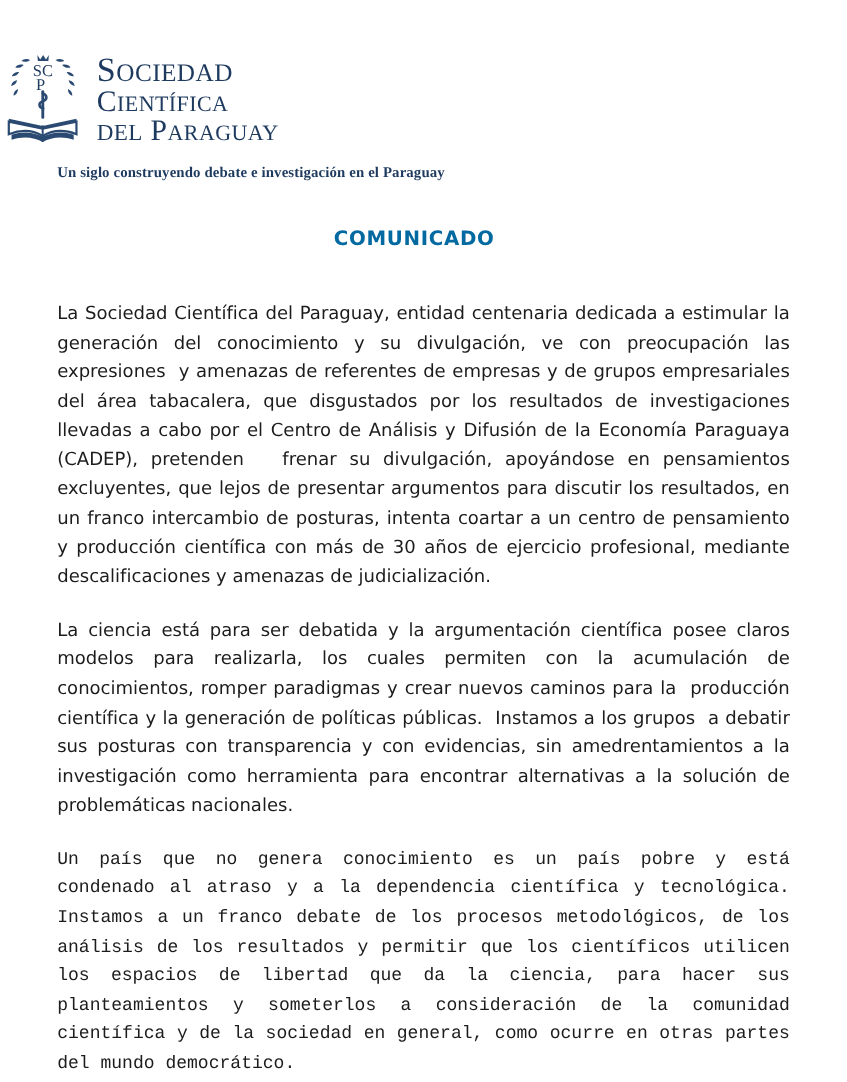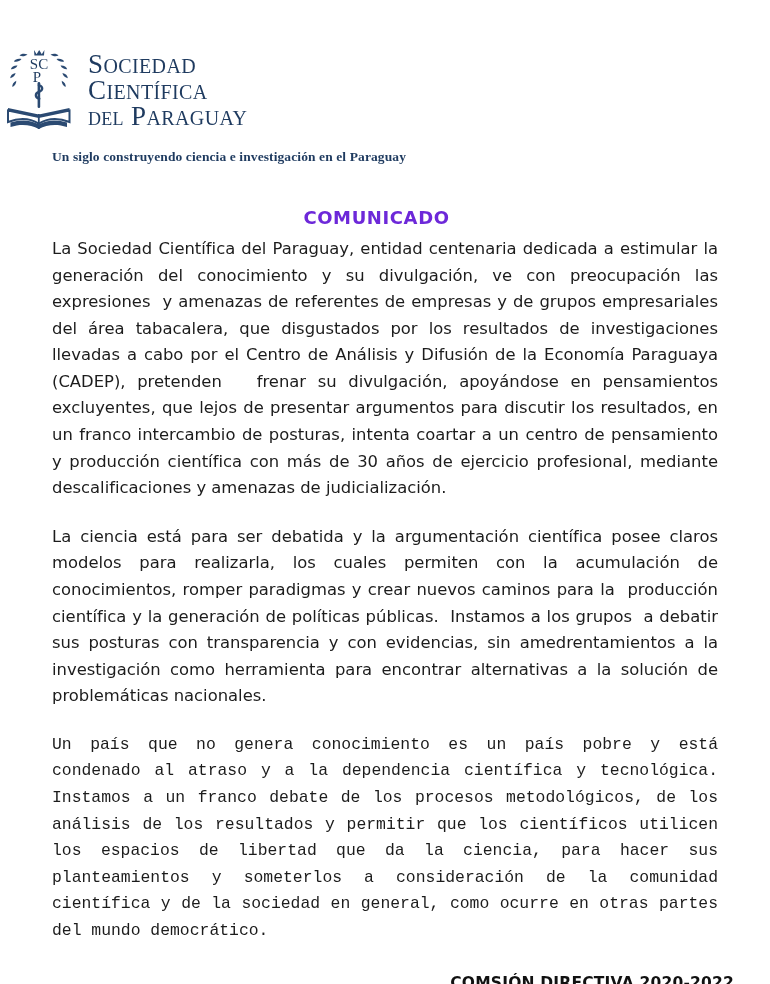--- a/index.html
+++ b/index.html
@@ -40,28 +40,28 @@
     font-family: "Liberation Serif", "DejaVu Serif", serif;
     color: #1e3a5f;
     line-height: 0.97;
     flex: 0 0 auto;
   }
   .wordmark .wm-line {
     display: block;
     white-space: nowrap;
     font-weight: 400;
   }
-  .wm-1 { font-size: 27px; letter-spacing: 0.4px; }
+  .wm-1 { font-size: 31px; letter-spacing: 0.4px; }
   .wm-2 { font-size: 27px; letter-spacing: 0.4px; }
   .wm-3 { font-size: 27px; letter-spacing: 0.4px; }
   .sc-small {
     font-size: 0.74em;
   }
   .wm-del {
-    font-size: 18px;
+    font-size: 21px;
     letter-spacing: 0.3px;
   }
 
   
   .centenary {
     margin-left: 26px;
     flex: 0 0 auto;
     width: 104px;
     height: 74px;
   }
@@ -77,28 +77,28 @@
     letter-spacing: 0.1px;
   }
 
   
   .doc-title {
     text-align: center;
     font-family: "DejaVu Sans", sans-serif;
     font-weight: bold;
     font-size: 18px;
     letter-spacing: 0.6px;
-    color: #6d28d9;
+    color: #0369a1;
     margin: 42px 0 0 0;
     padding-right: 17px;
   }
 
   
   .body-copy {
-    margin: 8px 0 0 0;
+    margin: 44px 0 0 0;
     padding: 0 52px 0 52px;
   }
   .para {
     text-align: justify;
     text-justify: inter-word;
     font-size: 16.4px;
     line-height: 1.62;
     color: #1c1c1c;
     margin: 0 0 22px 0;
     white-space: pre-wrap;
@@ -166,21 +166,21 @@
         <span>C</span><span class="sc-small">IENTÍFICA</span>
       </span>
       <span class="wm-line wm-3">
         <span class="wm-del">DEL</span>
         <span>P</span><span class="sc-small">ARAGUAY</span>
       </span>
     </div>
 
   </div>
 
-  <div class="tagline">Un siglo construyendo ciencia e investigación en el Paraguay</div>
+  <div class="tagline">Un siglo construyendo debate e investigación en el Paraguay</div>
 </div>
 
 <h1 class="doc-title">COMUNICADO</h1>
 
 <div class="body-copy">
   <p class="para">La Sociedad Científica del Paraguay, entidad centenaria dedicada a estimular la generación del conocimiento y su divulgación, ve con preocupación las expresiones  y amenazas de referentes de empresas y de grupos empresariales del área tabacalera, que disgustados por los resultados de investigaciones llevadas a cabo por el Centro de Análisis y Difusión de la Economía Paraguaya (CADEP), pretenden   frenar su divulgación, apoyándose en pensamientos excluyentes, que lejos de presentar argumentos para discutir los resultados, en un franco intercambio de posturas, intenta coartar a un centro de pensamiento y producción científica con más de 30 años de ejercicio profesional, mediante descalificaciones y amenazas de judicialización.</p>
   <p class="para">La ciencia está para ser debatida y la argumentación científica posee claros modelos para realizarla, los cuales permiten con la acumulación de conocimientos, romper paradigmas y crear nuevos caminos para la  producción científica y la generación de políticas públicas.  Instamos a los grupos  a debatir sus posturas con transparencia y con evidencias, sin amedrentamientos a la investigación como herramienta para encontrar alternativas a la solución de problemáticas nacionales.</p>
   <p class="para">Un país que no genera conocimiento es un país pobre y está condenado al atraso y a la dependencia científica y tecnológica. Instamos a un franco debate de los procesos metodológicos, de los análisis de los resultados y permitir que los científicos utilicen los espacios de libertad que da la ciencia, para hacer sus planteamientos y someterlos a consideración de la comunidad científica y de la sociedad en general, como ocurre en otras partes del mundo democrático.</p>
 </div>
 

